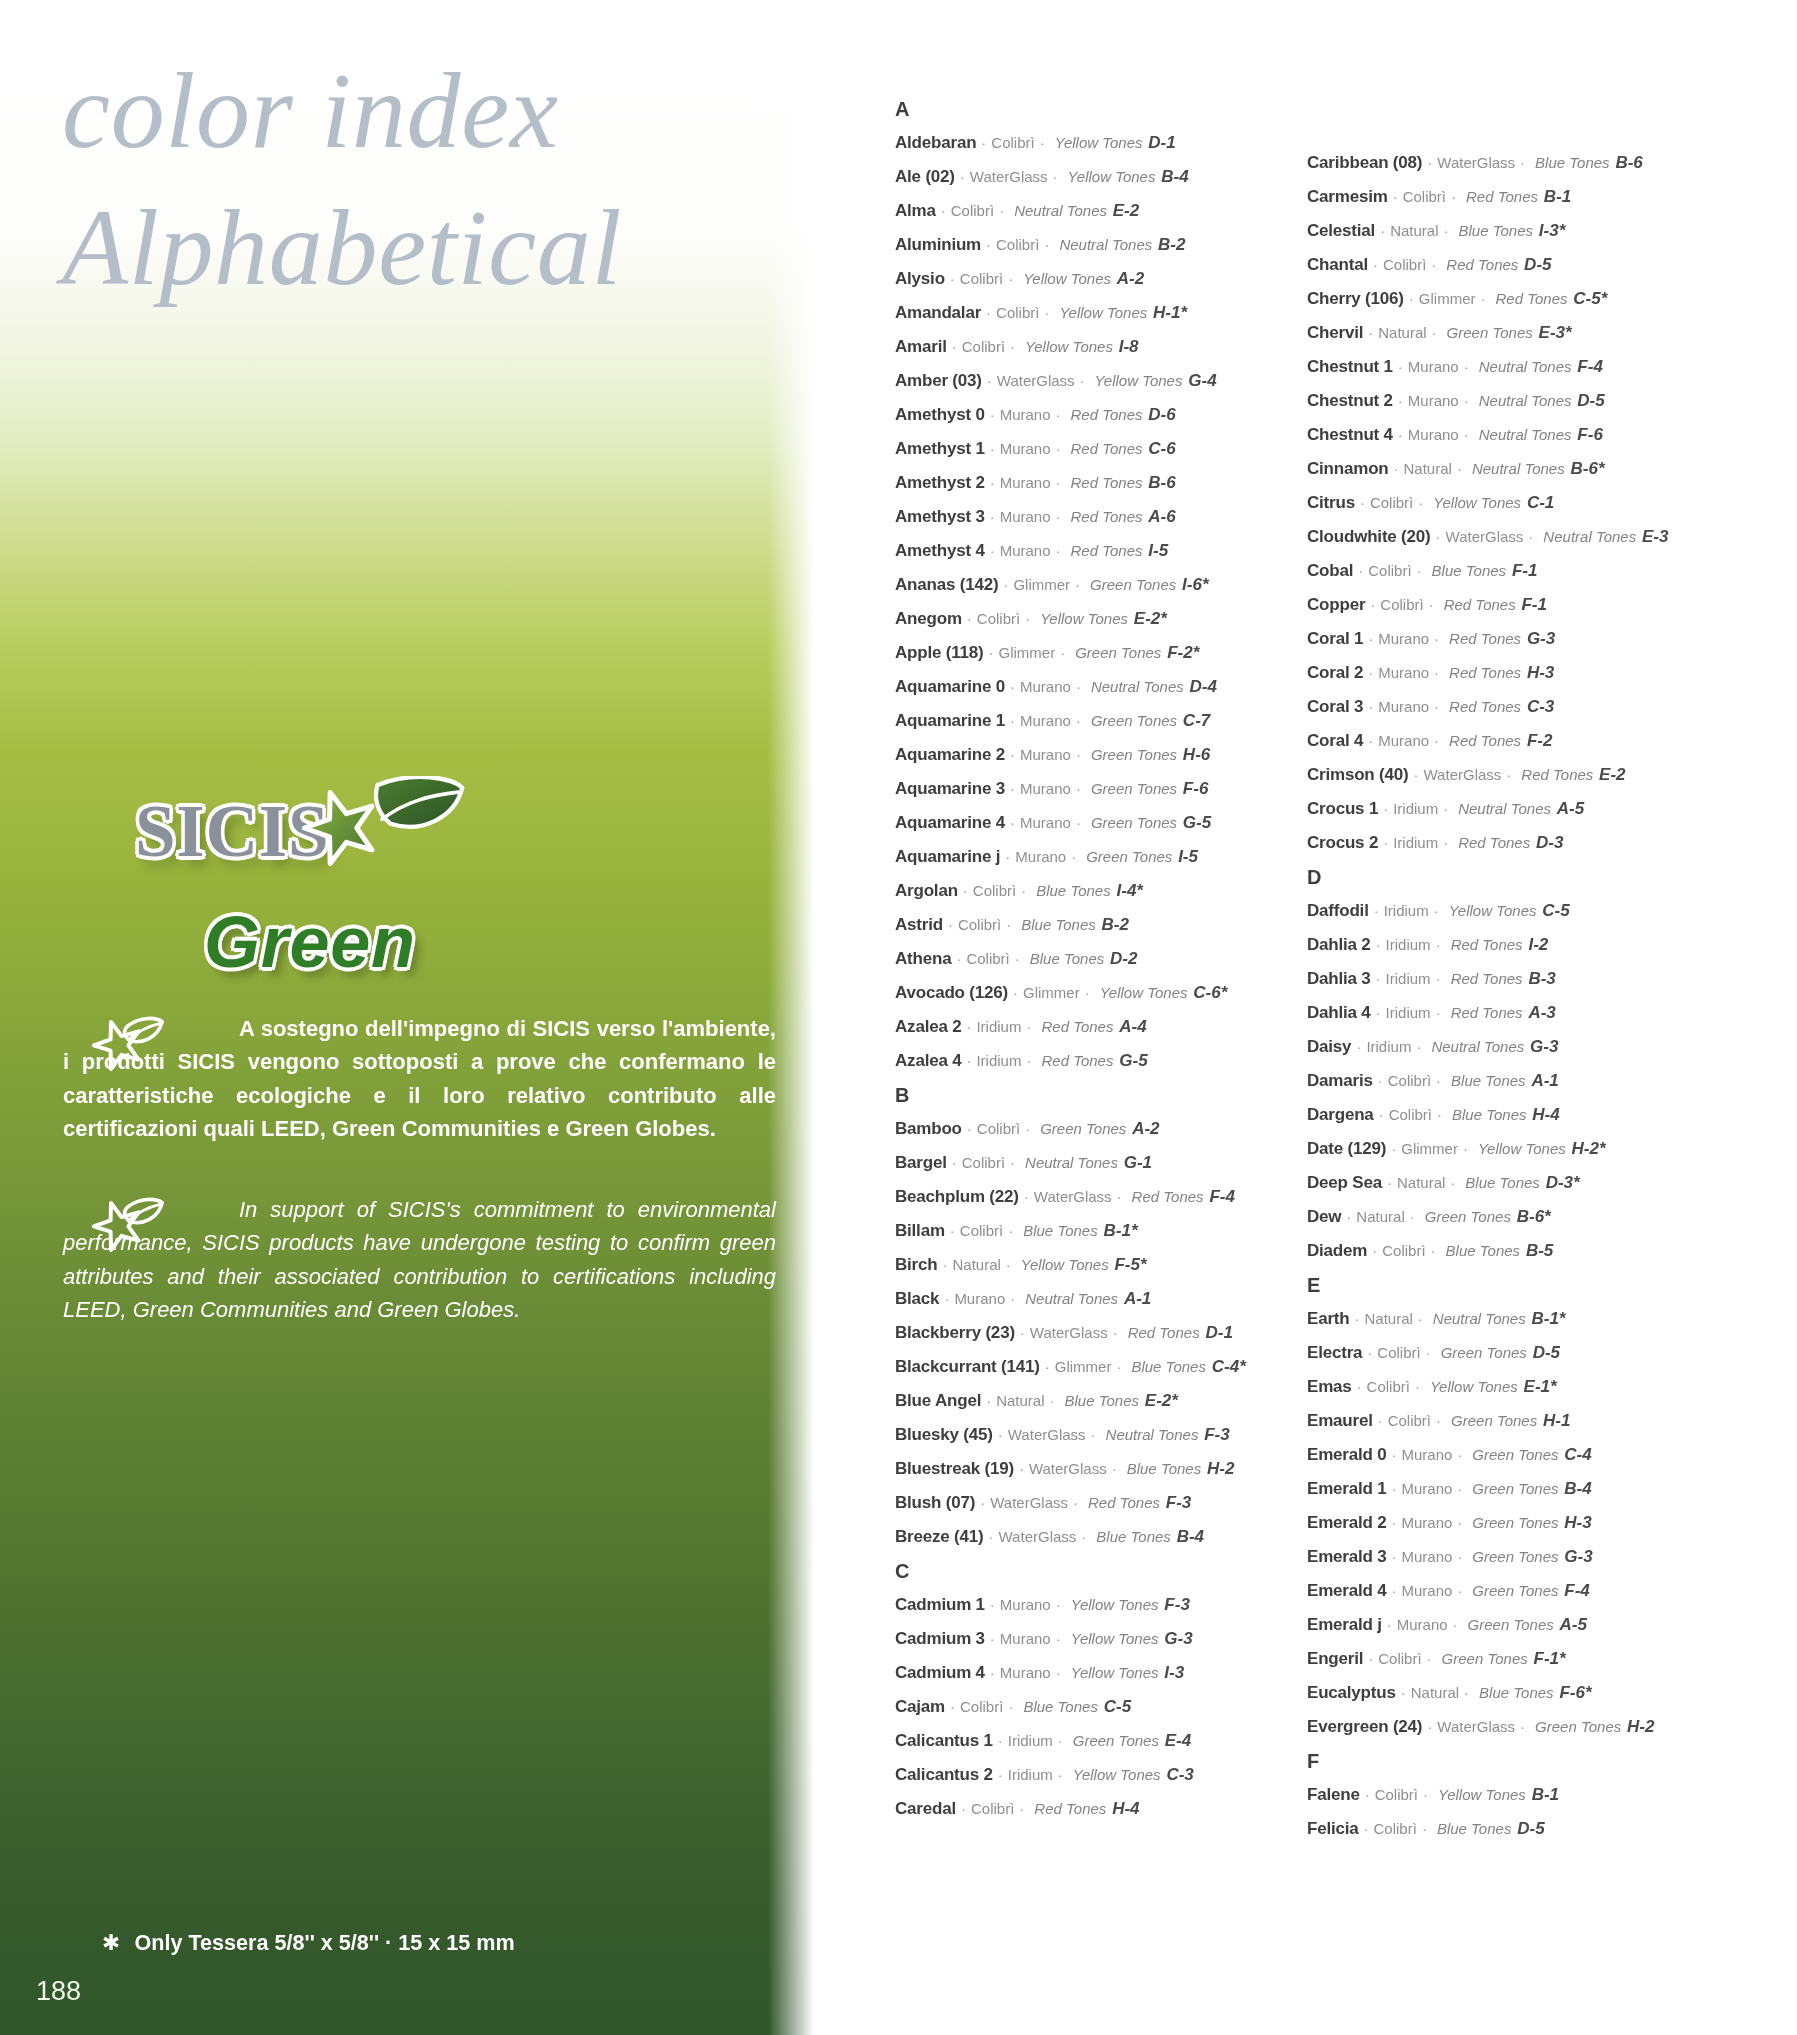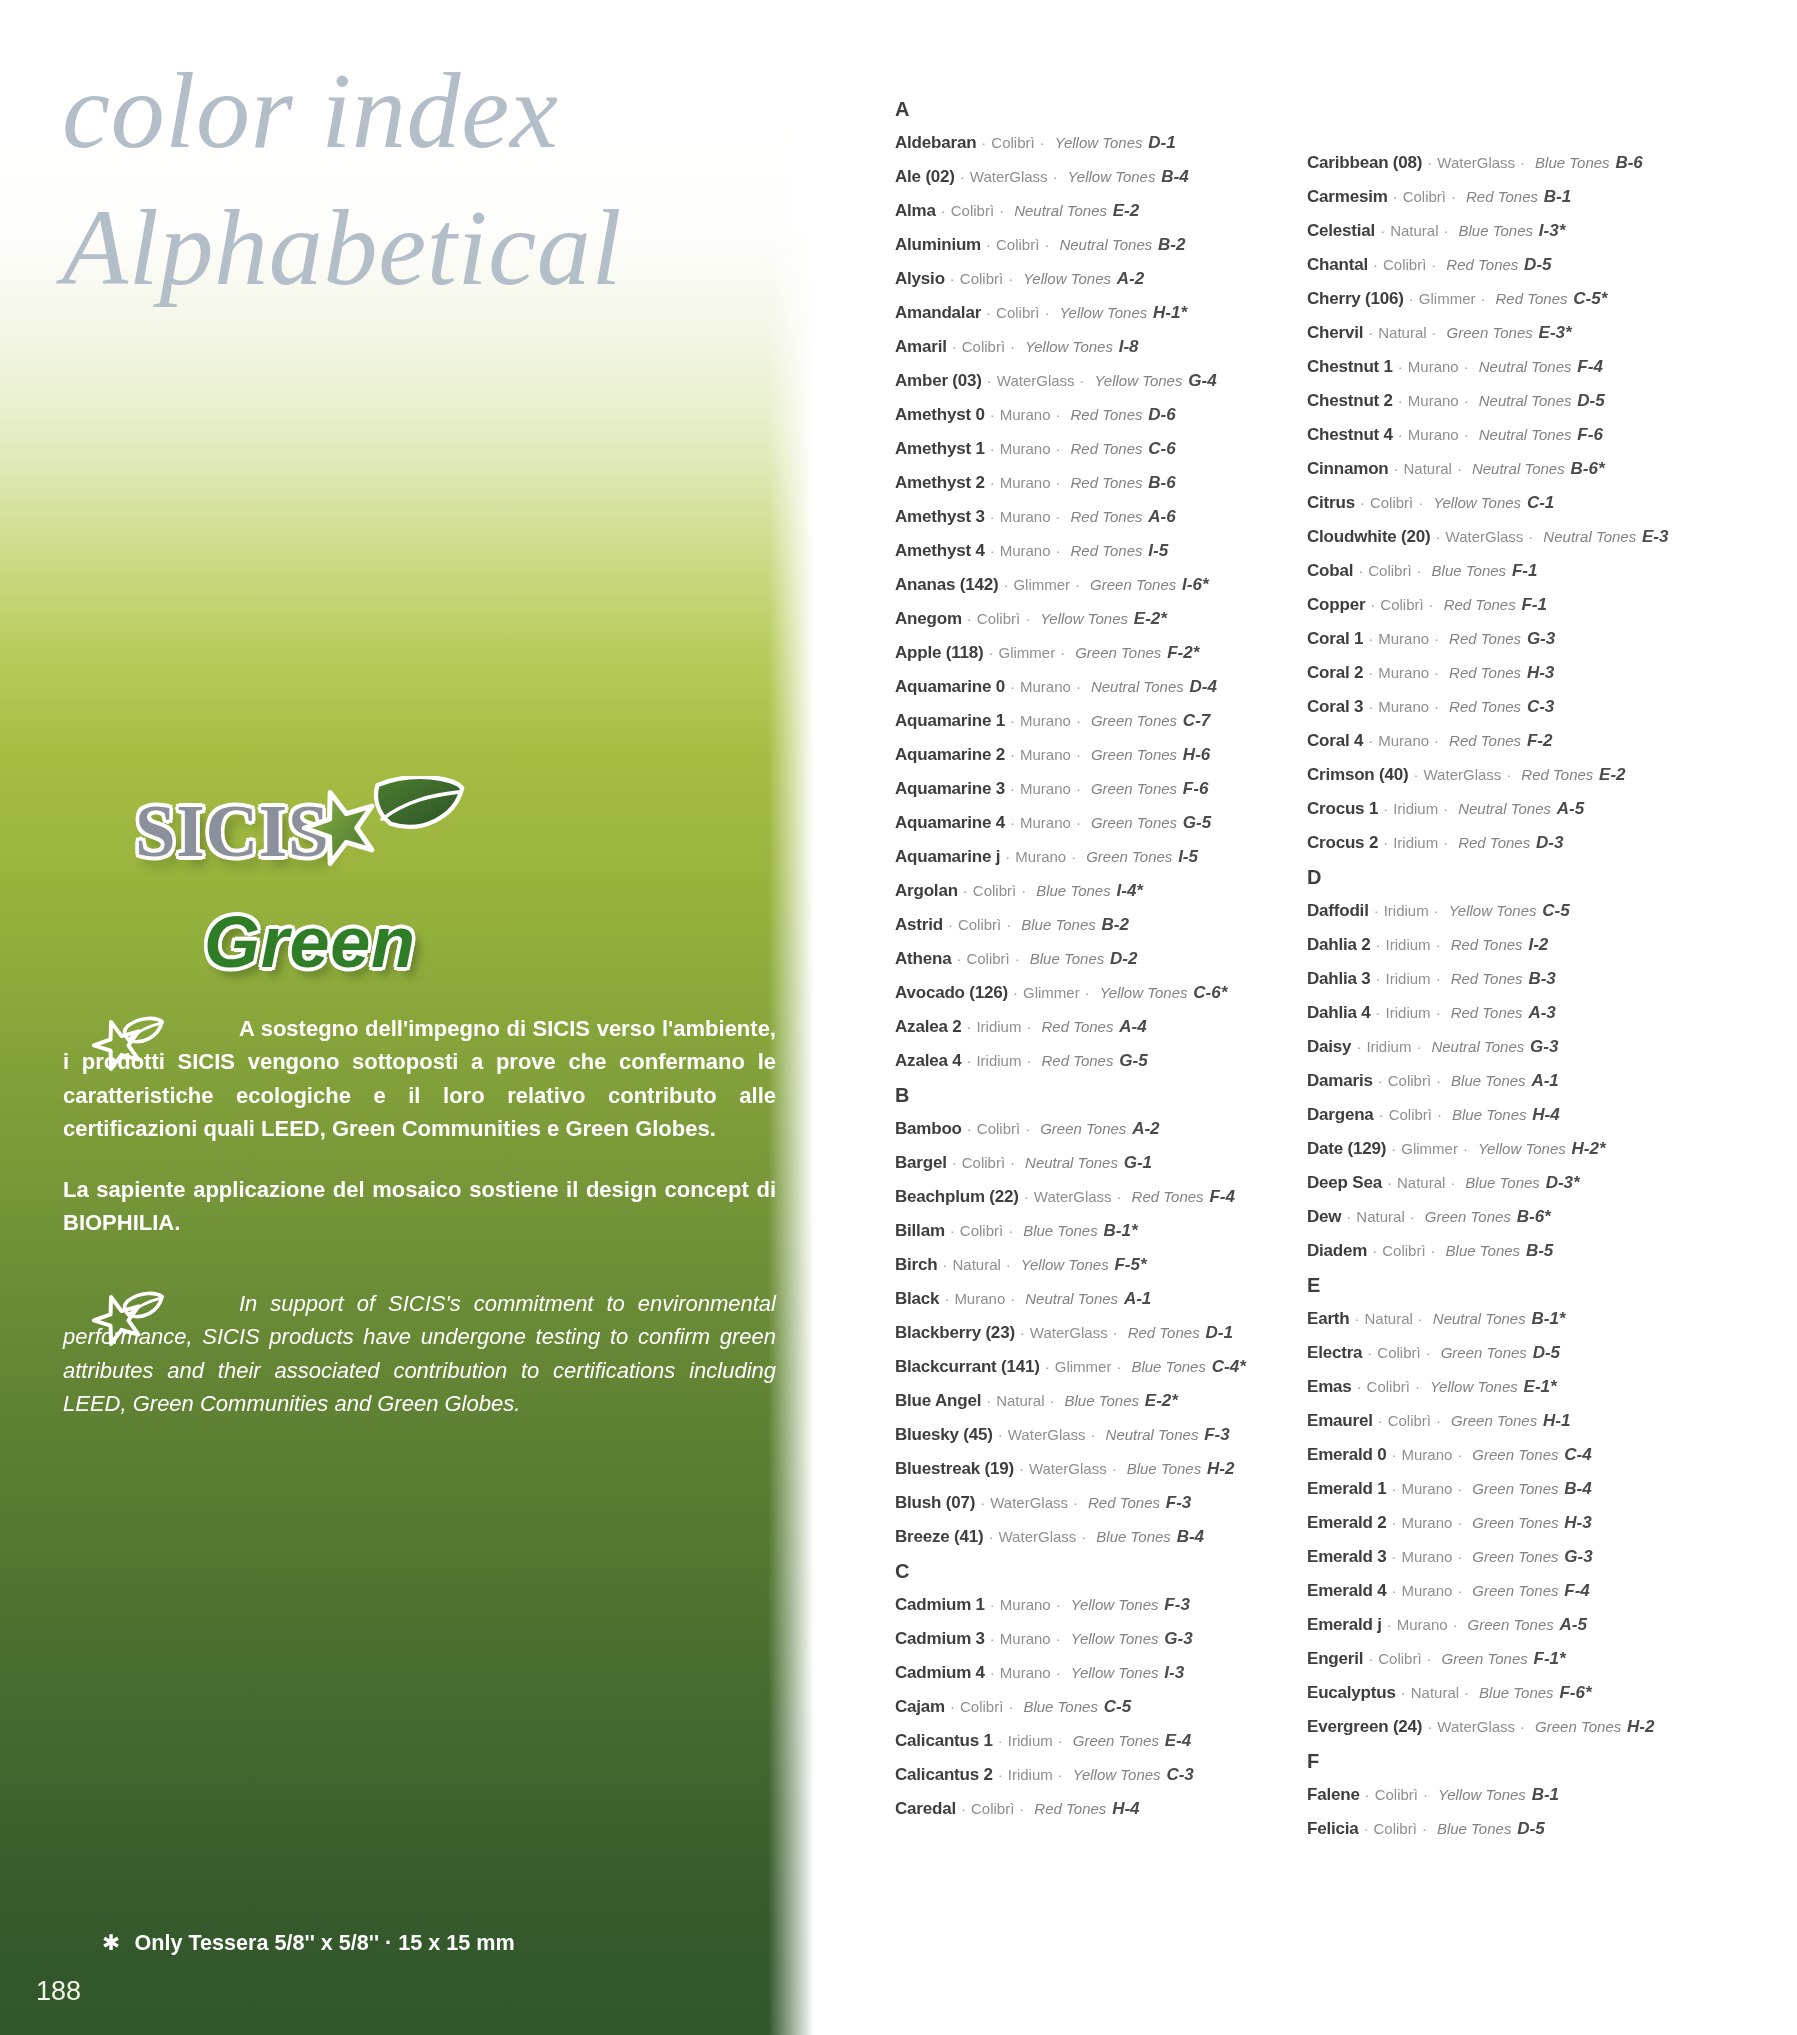--- a/index.html
+++ b/index.html
@@ -97,21 +97,20 @@
   </div>
 
   <div class="copy">
     <div class="group">
       <svg class="star-badge" width="85" height="75" viewBox="0 0 118 104">
         <path d="M62 18 C 80 4 102 6 110 12 C 104 34 82 44 64 38 C 56 30 56 24 62 18 Z" fill="none" stroke="#ffffff" stroke-width="5" stroke-linejoin="round"></path>
         <path d="M64 36 C 78 24 92 18 108 14" fill="none" stroke="#ffffff" stroke-width="4" stroke-linecap="round"></path>
         <polygon points="38.9,12.5 53.5,32 77.1,25.4 63,45 77.1,64.6 53.5,58 38.9,77.5 38.3,52.3 15,45 38.3,36.7" fill="none" stroke="#ffffff" stroke-width="5.5" stroke-linejoin="round"></polygon>
       </svg>
       <p class="p-indent bold">A sostegno dell'impegno di SICIS verso l'ambiente, i prodotti SICIS vengono sottoposti a prove che confermano le caratteristiche ecologiche e il loro relativo contributo alle certificazioni quali LEED, Green Communities e Green Globes.</p>
-      <p class="bold">La sapiente applicazione del mosaico sostiene il design concept di BIOPHILIA.</p>
     </div>
     <div class="group group-en">
       <svg class="star-badge" width="85" height="75" viewBox="0 0 118 104">
         <path d="M62 18 C 80 4 102 6 110 12 C 104 34 82 44 64 38 C 56 30 56 24 62 18 Z" fill="none" stroke="#ffffff" stroke-width="5" stroke-linejoin="round"></path>
         <path d="M64 36 C 78 24 92 18 108 14" fill="none" stroke="#ffffff" stroke-width="4" stroke-linecap="round"></path>
         <polygon points="38.9,12.5 53.5,32 77.1,25.4 63,45 77.1,64.6 53.5,58 38.9,77.5 38.3,52.3 15,45 38.3,36.7" fill="none" stroke="#ffffff" stroke-width="5.5" stroke-linejoin="round"></polygon>
       </svg>
       <p class="p-indent italic">In support of SICIS's commitment to environmental performance, SICIS products have undergone testing to confirm green attributes and their associated contribution to certifications including LEED, Green Communities and Green Globes.</p>
     </div>
   </div>

